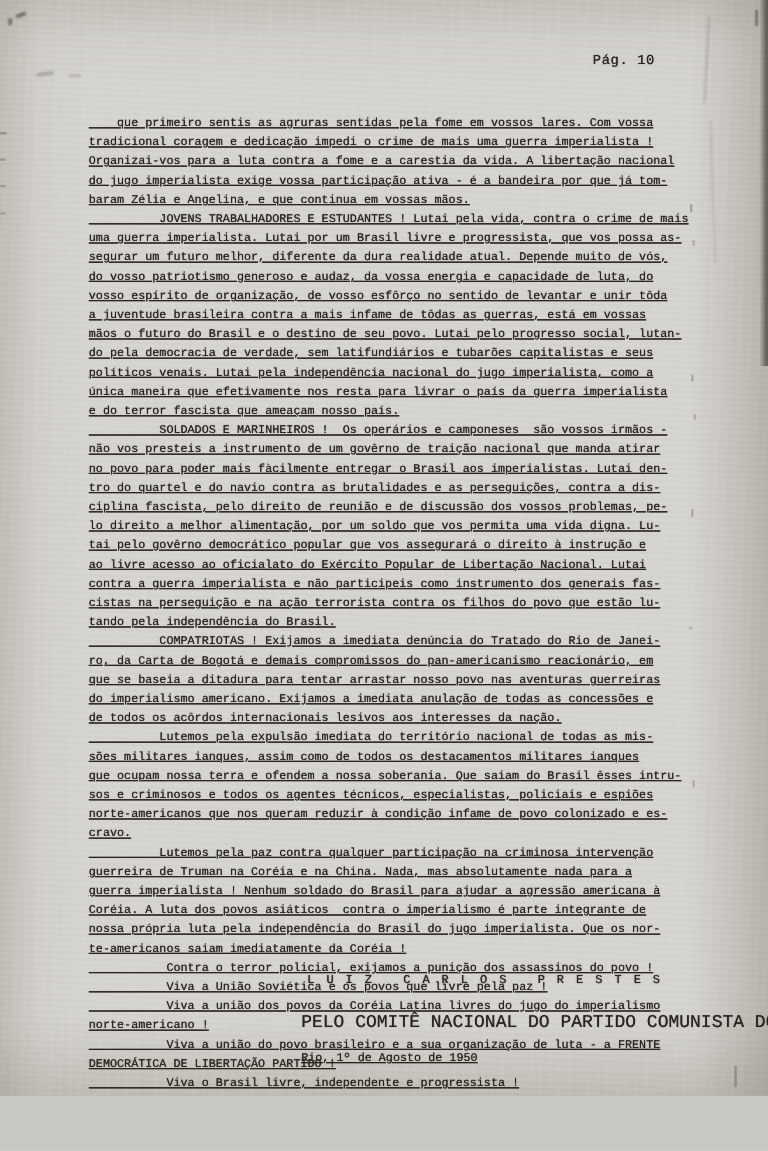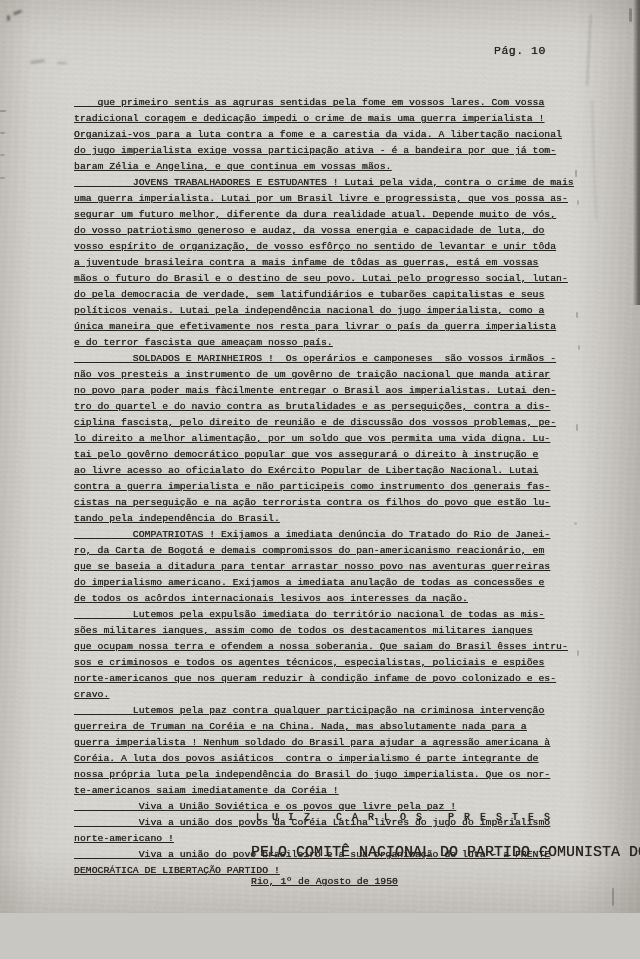--- a/index.html
+++ b/index.html
@@ -125,25 +125,27 @@
 que ocupam nossa terra e ofendem a nossa soberania. Que saiam do Brasil êsses intru-
 sos e criminosos e todos os agentes técnicos, especialistas, policiais e espiões
 norte-americanos que nos queram reduzir à condição infame de povo colonizado e es-
 cravo.</div>
     <div class="para">          Lutemos pela paz contra qualquer participação na criminosa intervenção
 guerreira de Truman na Coréia e na China. Nada, mas absolutamente nada para a
 guerra imperialista ! Nenhum soldado do Brasil para ajudar a agressão americana à
 Coréia. A luta dos povos asiáticos  contra o imperialismo é parte integrante de
 nossa própria luta pela independência do Brasil do jugo imperialista. Que os nor-
 te-americanos saiam imediatamente da Coréia !</div>
+    <div class="para">           Contra o terror policial, exijamos a punição dos assassinos do povo !</div>
     <div class="para">           Viva a União Soviética e os povos que livre pela paz !</div>
     <div class="para">           Viva a união dos povos da Coréia Latina livres do jugo do imperialismo
 norte-americano !</div>
     <div class="para">           Viva a união do povo brasileiro e a sua organização de luta - a FRENTE
 DEMOCRÁTICA DE LIBERTAÇÃO PARTIDO !</div>
+    <div class="para">           Viva o Brasil livre, independente e progressista !</div>
   </div>
 
   <div class="signature ink">
     <div class="sig-name">L U I Z   C A R L O S   P R E S T E S</div>
     <div class="sig-org">PELO COMITÊ NACIONAL DO PARTIDO COMUNISTA DO BRASIL.</div>
     <div class="sig-date">Rio, 1º de Agosto de 1950</div>
   </div>
 </div>
 
 </body></html>

